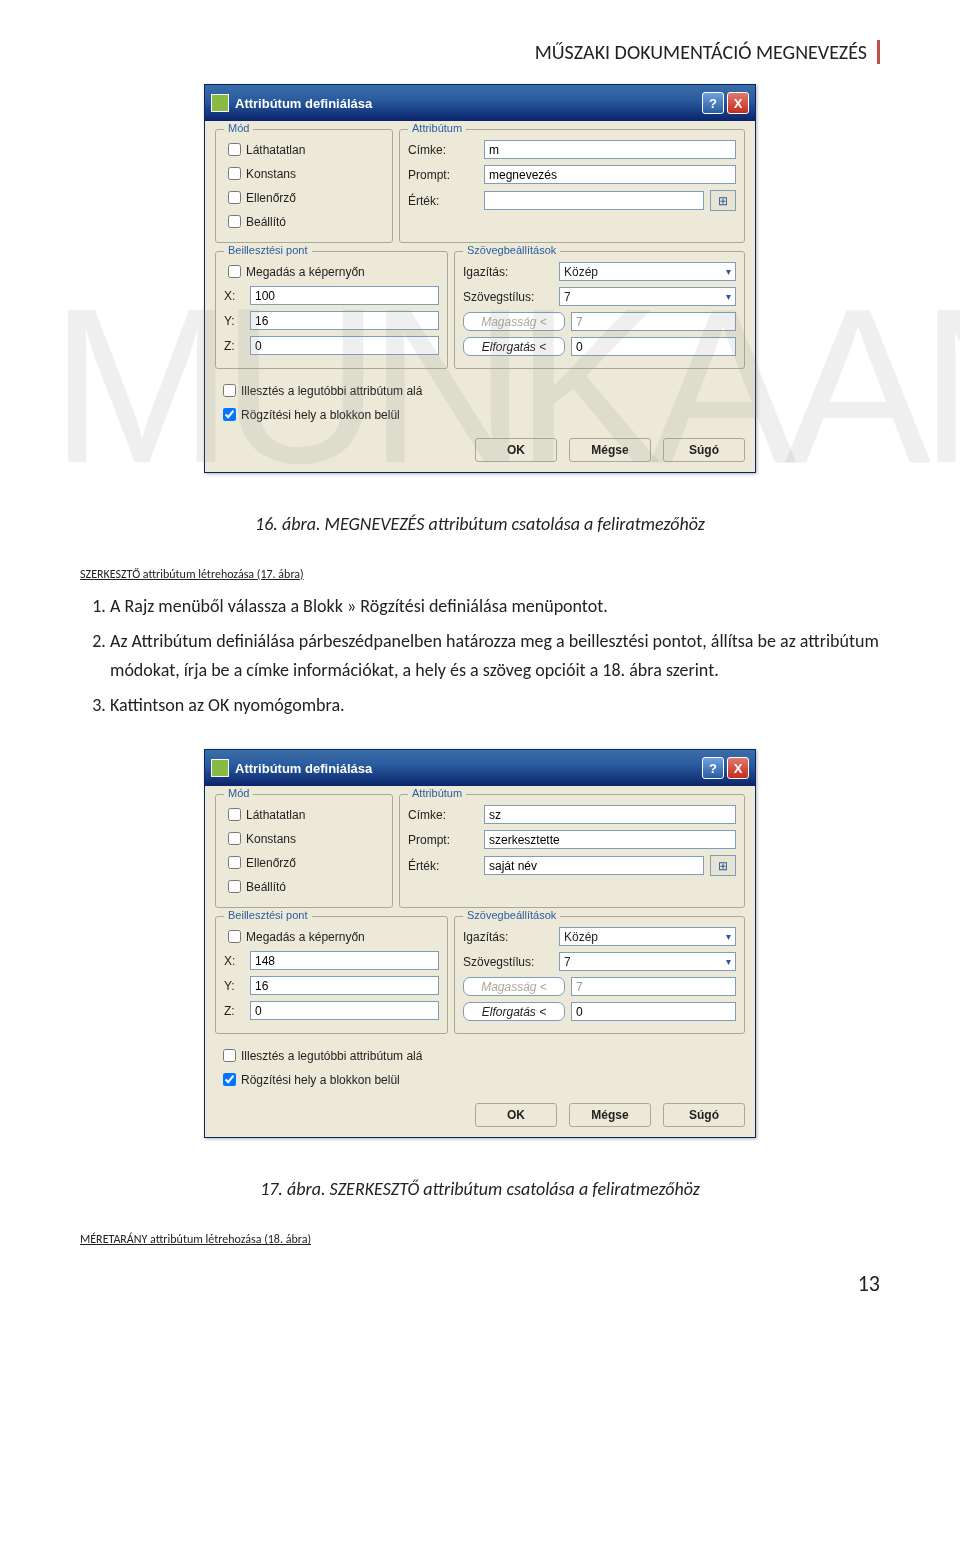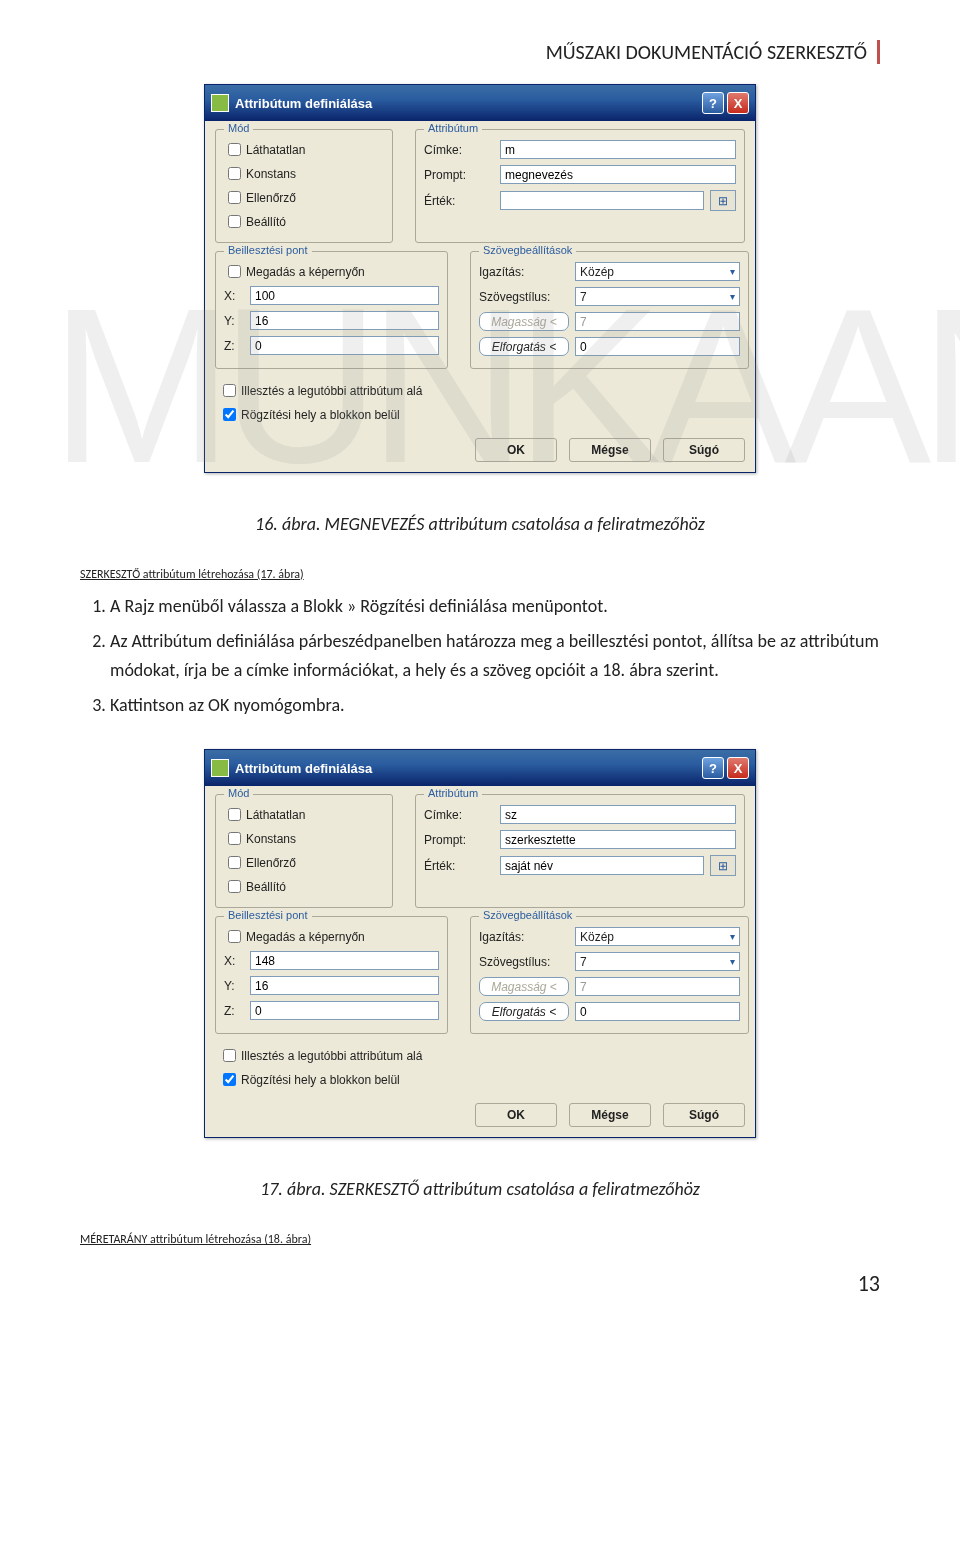--- a/index.html
+++ b/index.html
@@ -65,21 +65,21 @@
     color: #fff;
   }
   .help-btn { background: linear-gradient(#6fa2e0,#2a5ca0); }
   .close-btn { background: linear-gradient(#e07a6f,#c62b1c); }
   .dialog-body {
     padding: 8px 10px 10px 10px;
     font-family: "Tahoma", sans-serif;
   }
   .row-groups {
     display: flex;
-    gap: 22px;
+    gap: 6px;
   }
   .group {
     border: 1px solid #aca899;
     border-radius: 3px;
     padding: 10px 8px 6px 8px;
     position: relative;
     margin-bottom: 8px;
     flex: 1;
   }
   .group .legend {
@@ -213,21 +213,21 @@
   .group.mod { flex: 0 0 160px; }
   .group.attr { flex: 1; }
   .group.beill { flex: 0 0 215px; }
   .group.szov { flex: 1; }
   .xyz-row .lbl { width: 20px; }
 </style>
 </head>
 <body>
 
 <div class="page">
-  <div class="header">MŰSZAKI DOKUMENTÁCIÓ SZERKESZTŐ</div>
+  <div class="header">MŰSZAKI DOKUMENTÁCIÓ MEGNEVEZÉS</div>
 
   <div class="watermark">MUNKAANYAG</div>
 
   <div class="dialog">
     <div class="title-bar">
       <span class="app-icon"></span>
       <span class="title-text">Attribútum definiálása</span>
       <span class="win-btn help-btn">?</span>
       <span class="win-btn close-btn">X</span>
     </div>

